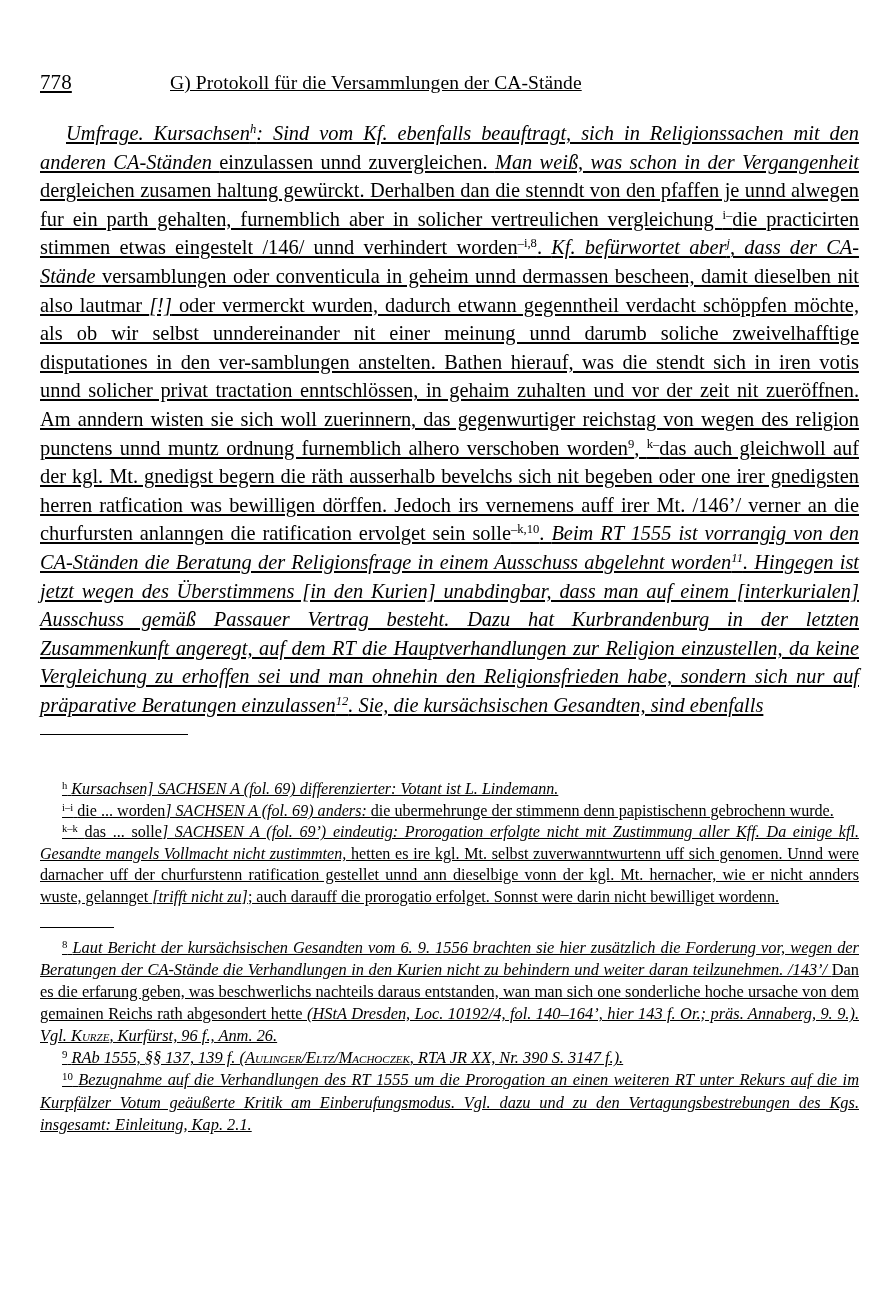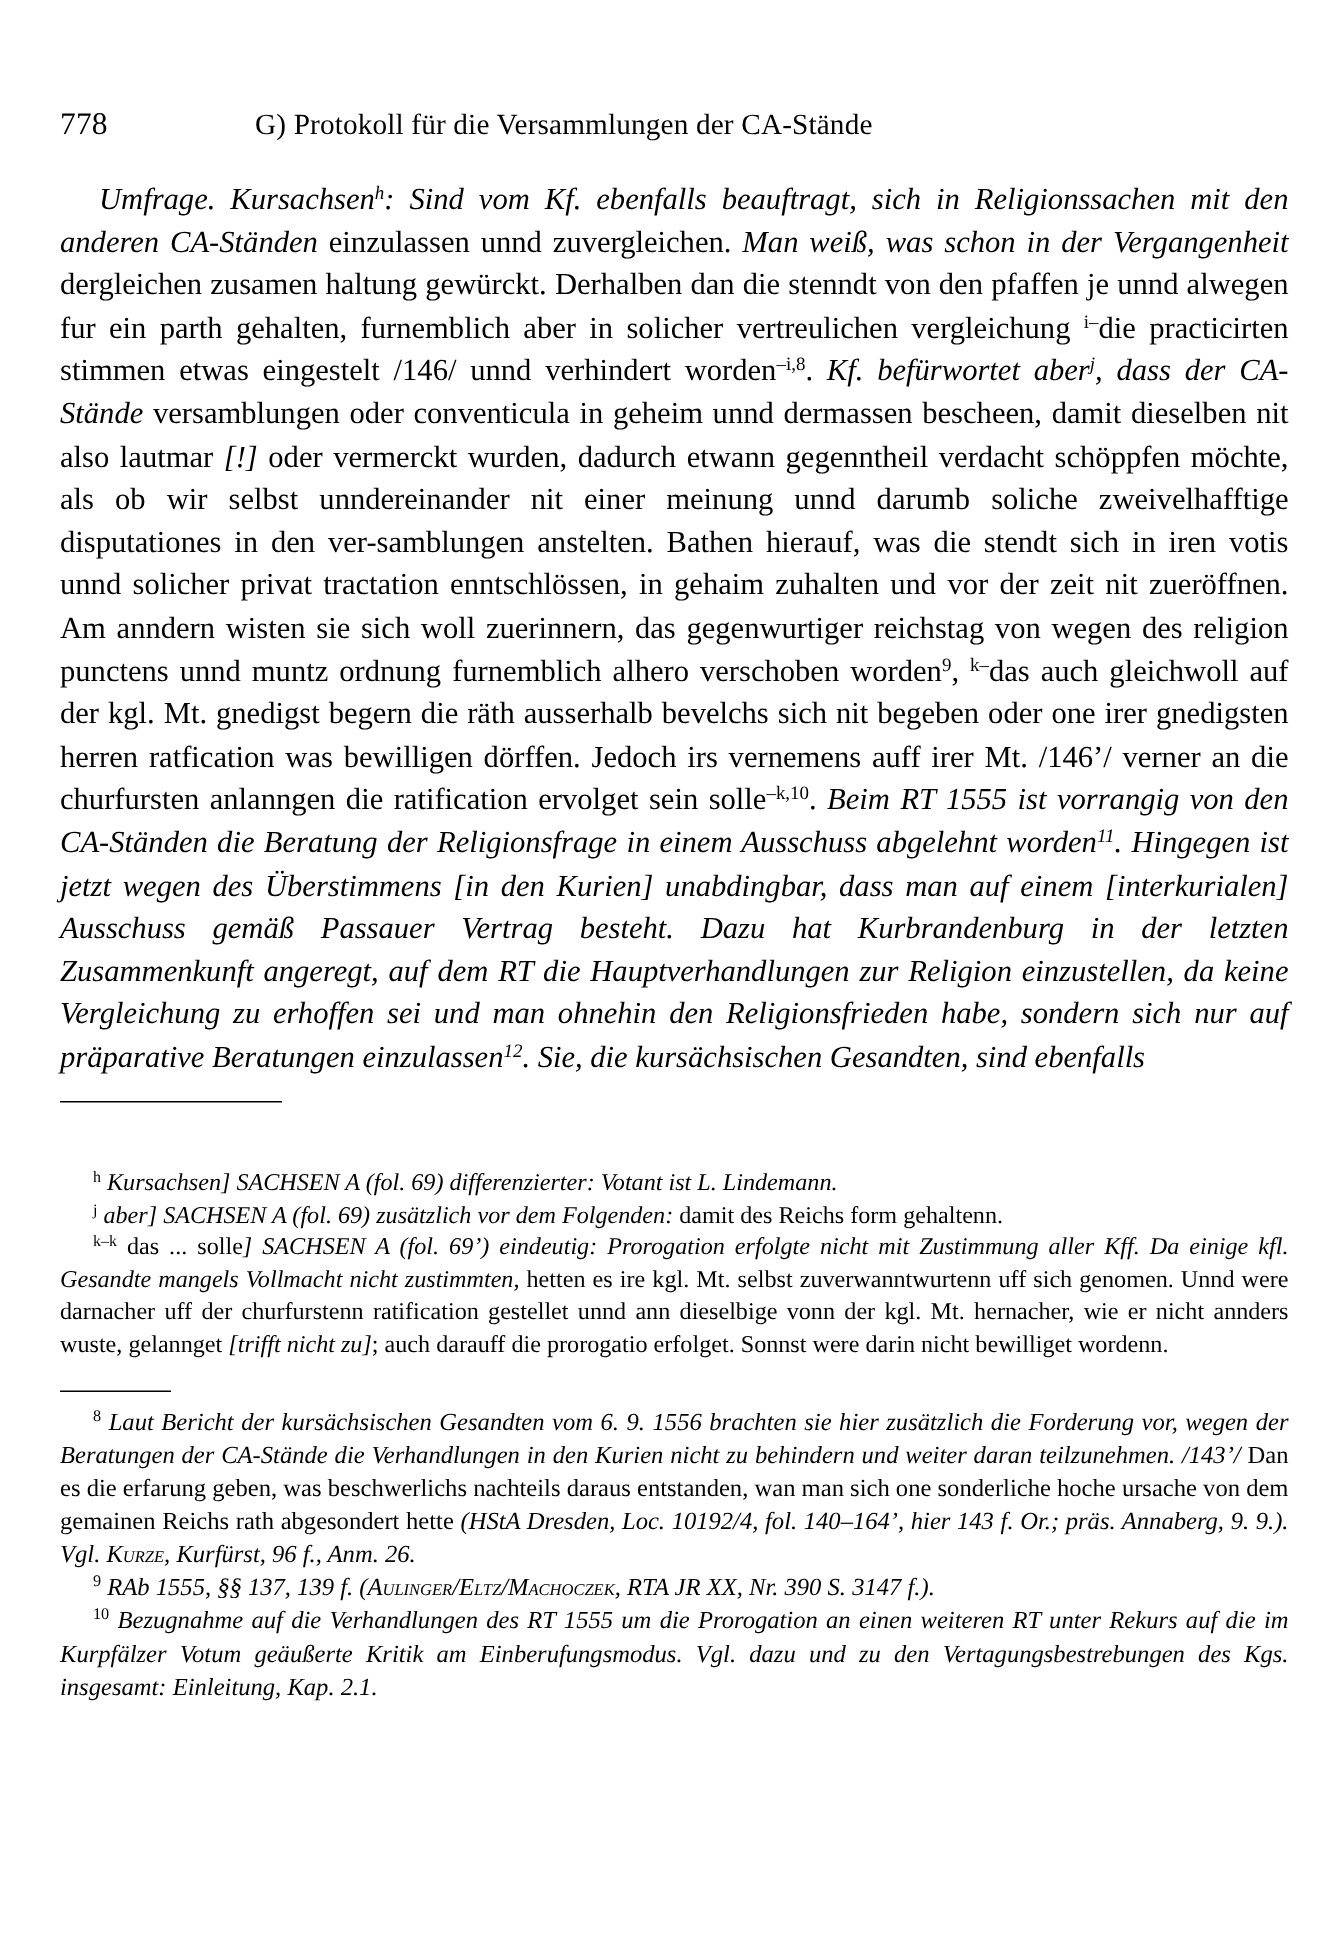--- a/index.html
+++ b/index.html
@@ -17,20 +17,21 @@
     -webkit-font-smoothing: antialiased;
   }
 
   .page {
     position: absolute;
     left: 0; top: 0;
     width: 891px;
     height: 1300px;
     box-sizing: border-box;
     padding: 70px 32px 30px 40px;
+    text-decoration: underline;
   }
 
   
   .running-head {
     display: flex;
     align-items: baseline;
     height: 30px;
     font-size: 20px;
     letter-spacing: 0.1px;
   }
@@ -119,21 +120,21 @@
 
   <div class="body-block">
     <p><span class="it">Umfrage. Kursachsen</span><sup style="font-style: italic;">h</sup><span class="it">: Sind vom Kf. ebenfalls beauftragt, sich in Religionssachen mit den anderen CA-Ständen </span><span>einzulassen unnd zuvergleichen. </span><span class="it">Man weiß, was schon in der Vergangenheit </span><span>dergleichen zusamen haltung gewürckt. Derhalben dan die stenndt von den pfaffen je unnd alwegen fur ein parth gehalten, furnemblich aber in solicher vertreulichen vergleichung </span><sup>i–</sup><span>die practicirten stimmen etwas eingestelt /146/ unnd verhindert worden</span><sup>–i,8</sup><span>. </span><span class="it">Kf. befürwortet aber</span><sup style="font-style: italic;">j</sup><span class="it">, dass der CA-Stände </span><span>versamblungen oder conventicula in geheim unnd dermassen bescheen, damit dieselben nit also lautmar </span><span class="it">[!]</span><span> oder vermerckt wurden, dadurch etwann gegenntheil verdacht schöppfen möchte, als ob wir selbst unndereinander nit einer meinung unnd darumb soliche zweivelhafftige disputationes in den ver-samblungen anstelten. Bathen hierauf, was die stendt sich in iren votis unnd solicher privat tractation enntschlössen, in gehaim zuhalten und vor der zeit nit zueröffnen. Am anndern wisten sie sich woll zuerinnern, das gegenwurtiger reichstag von wegen des religion punctens unnd muntz ordnung furnemblich alhero verschoben worden</span><sup>9</sup><span>, </span><sup>k–</sup><span>das auch gleichwoll auf der kgl. Mt. gnedigst begern die räth ausserhalb bevelchs sich nit begeben oder one irer gnedigsten herren ratfication was bewilligen dörffen. Jedoch irs vernemens auff irer Mt. /146’/ verner an die churfursten anlanngen die ratification ervolget sein solle</span><sup>–k,10</sup><span>. </span><span class="it">Beim RT 1555 ist vorrangig von den CA-Ständen die Beratung der Religionsfrage in einem Ausschuss abgelehnt worden</span><sup style="font-style: italic;">11</sup><span class="it">. Hingegen ist jetzt wegen des Überstimmens [in den Kurien] unabdingbar, dass man auf einem [interkurialen] Ausschuss gemäß Passauer Vertrag besteht. Dazu hat Kurbrandenburg in der letzten Zusammenkunft angeregt, auf dem RT die Hauptverhandlungen zur Religion einzustellen, da keine Vergleichung zu erhoffen sei und man ohnehin den Religionsfrieden habe, sondern sich nur auf präparative Beratungen einzulassen</span><sup style="font-style: italic;">12</sup><span class="it">. Sie, die kursächsischen Gesandten, sind ebenfalls</span></p>
   </div>
 
   <hr class="rule rule-var">
 
   <div class="apparatus">
     <div>
         <p><sup>h</sup> <span class="it">Kursachsen] SACHSEN A (fol. 69) differenzierter: Votant ist L. Lindemann.</span></p>
-        <p><sup>j</sup> <span class="it">aber] SACHSEN A (fol. 69) zusätzlich vor dem Folgenden: </span><span>damit des Reichs form gehaltenn.</span></p>
+        <p><sup>i–i</sup> <span>die ... worden</span><span class="it">] SACHSEN A (fol. 69) anders: </span><span>die ubermehrunge der stimmenn denn papistischenn gebrochenn wurde.</span></p>
         <p><sup>k–k</sup> <span>das ... solle</span><span class="it">] SACHSEN A (fol. 69’) eindeutig: Prorogation erfolgte nicht mit Zustimmung aller Kff. Da einige kfl. Gesandte mangels Vollmacht nicht zustimmten, </span><span>hetten es ire kgl. Mt. selbst zuverwanntwurtenn uff sich genomen. Unnd were darnacher uff der churfurstenn ratification gestellet unnd ann dieselbige vonn der kgl. Mt. hernacher, wie er nicht annders wuste, gelannget </span><span class="it">[trifft nicht zu]</span><span>; auch darauff die prorogatio erfolget. Sonnst were darin nicht bewilliget wordenn.</span></p>
       </div>
   </div>
 
   <hr class="rule rule-note">
 
   <div class="notes">
     <div>
         <p><sup>8</sup> <span class="it">Laut Bericht der kursächsischen Gesandten vom 6. 9. 1556 brachten sie hier zusätzlich die Forderung vor, wegen der Beratungen der CA-Stände die Verhandlungen in den Kurien nicht zu behindern und weiter daran teilzunehmen. /143’/ </span><span>Dan es die erfarung geben, was beschwerlichs nachteils daraus entstanden, wan man sich one sonderliche hoche ursache von dem gemainen Reichs rath abgesondert hette </span><span class="it">(HStA Dresden, Loc. 10192/4, fol. 140–164’, hier 143 f. Or.; präs. Annaberg, 9. 9.). Vgl. </span><span class="sc">Kurze</span><span class="it">, Kurfürst, 96 f., Anm. 26.</span></p>
         <p><sup>9</sup> <span class="it">RAb 1555, §§ 137, 139 f. (</span><span class="sc">Aulinger/Eltz/Machoczek</span><span class="it">, RTA JR XX, Nr. 390 S. 3147 f.).</span></p>

